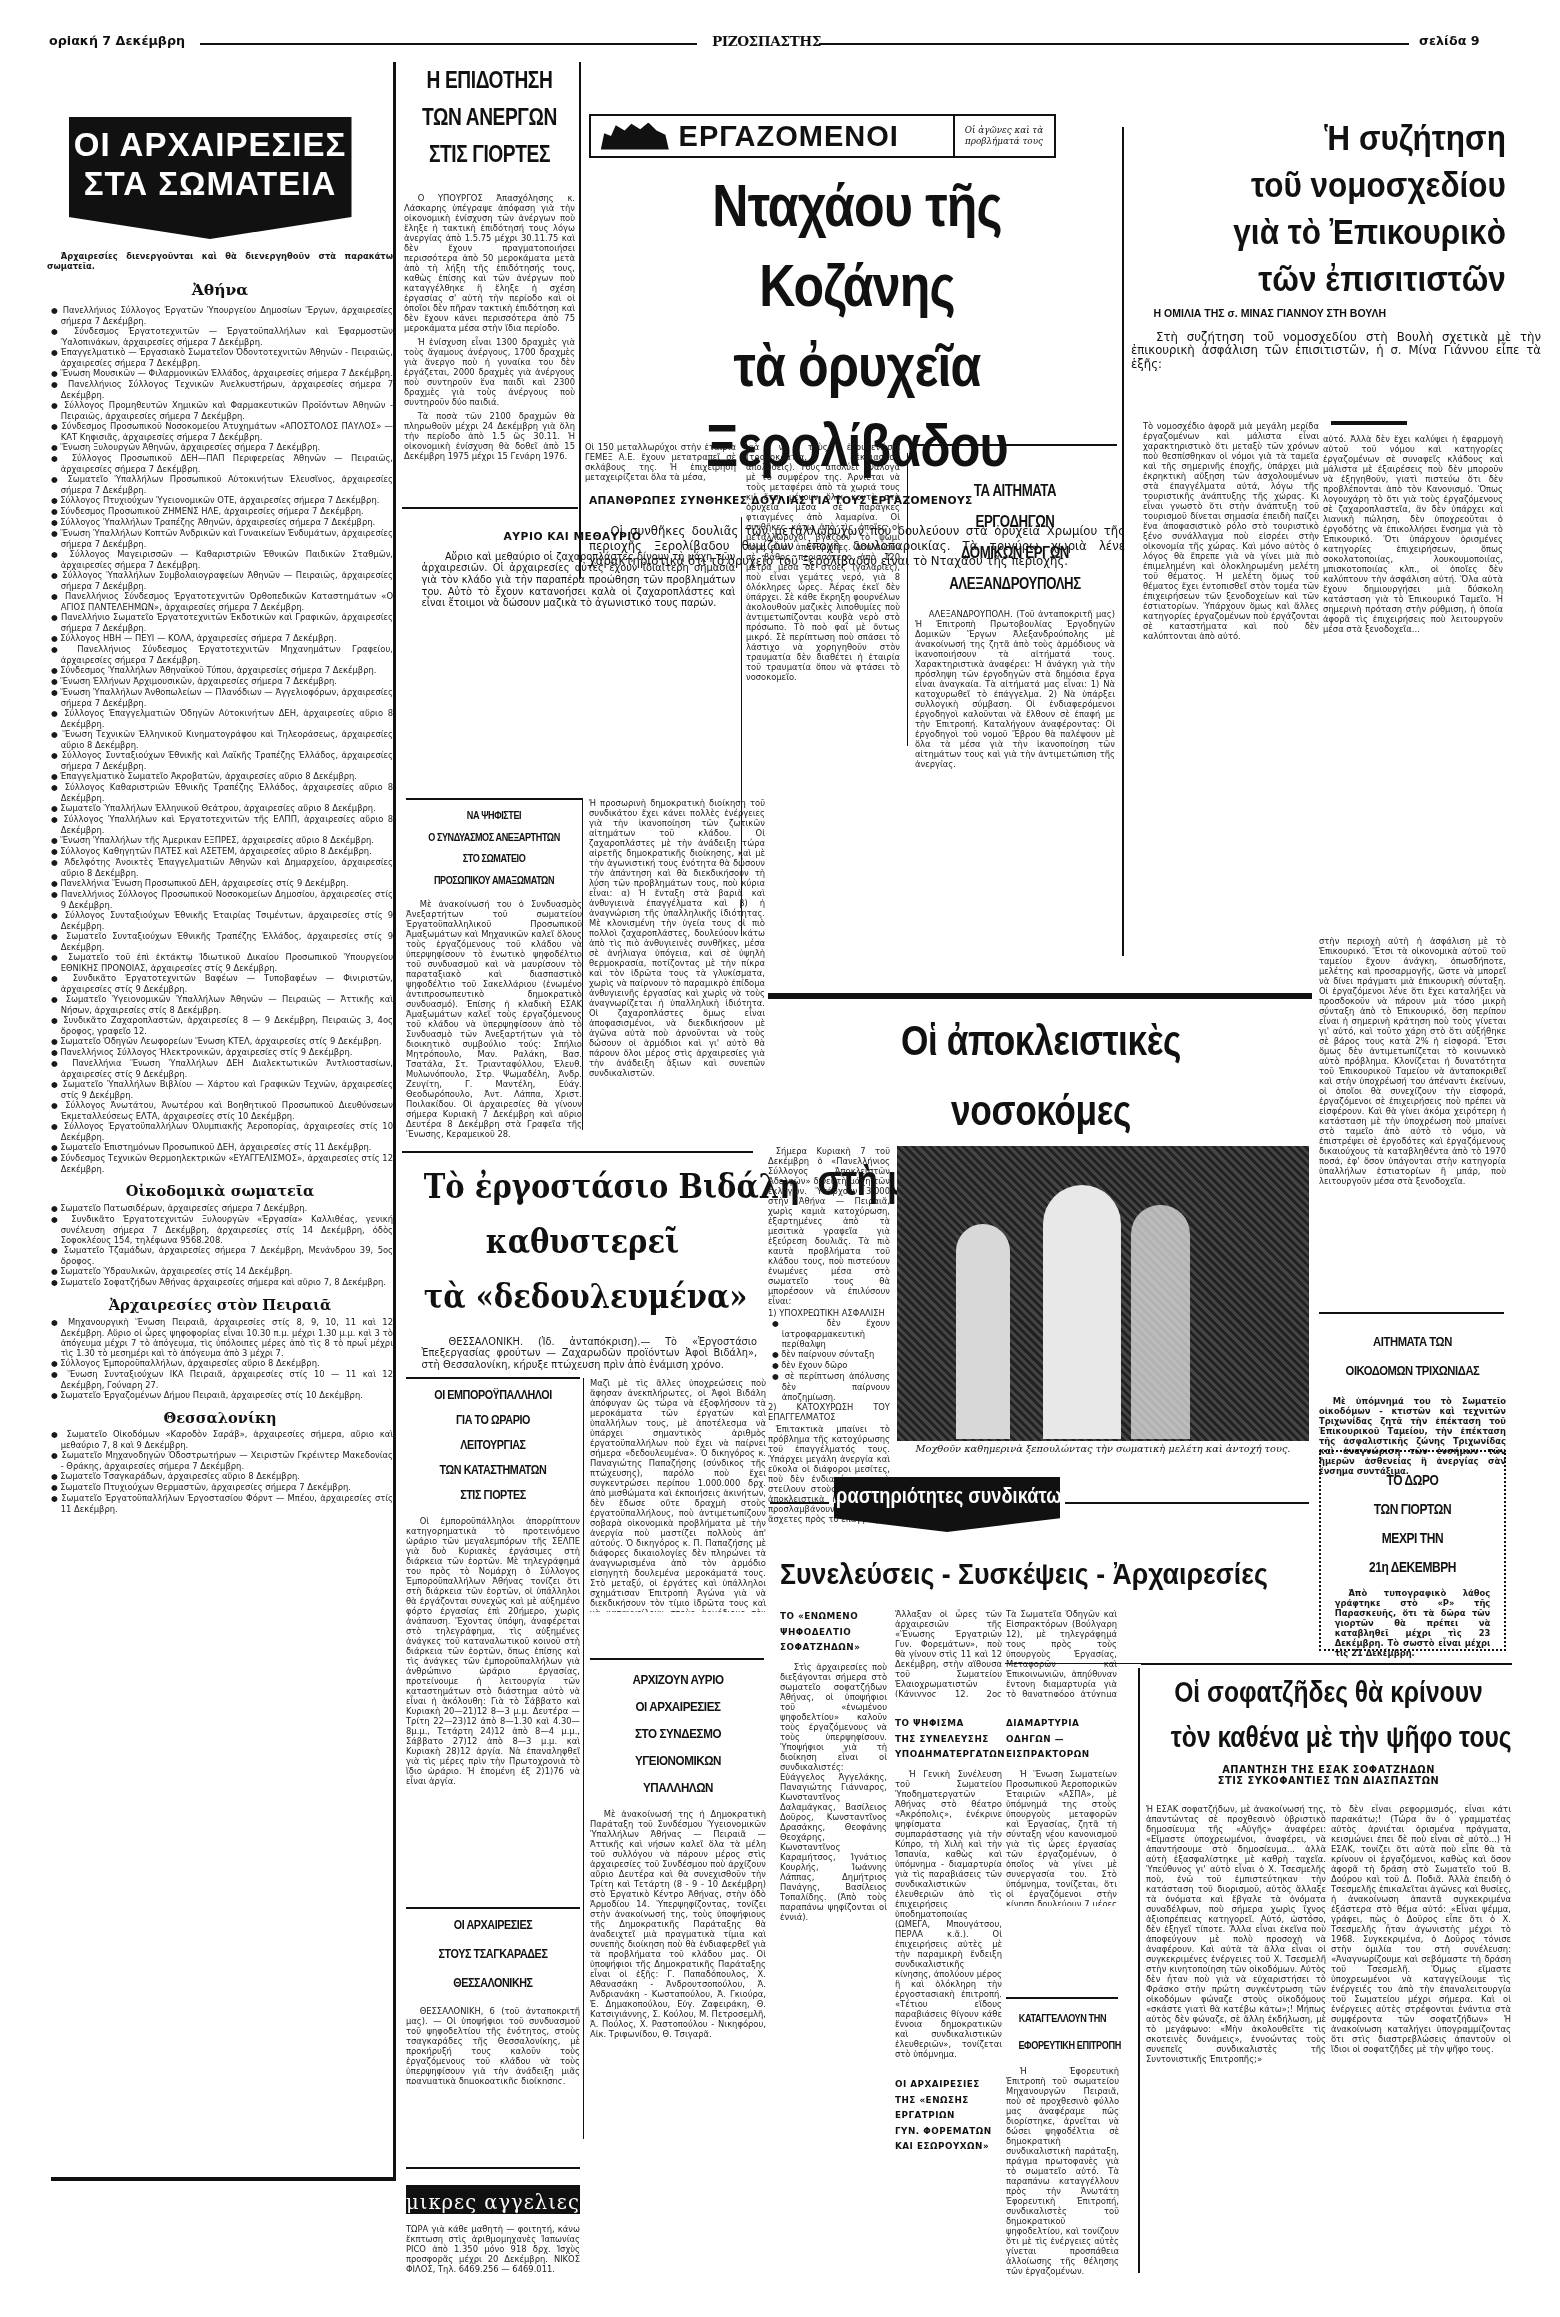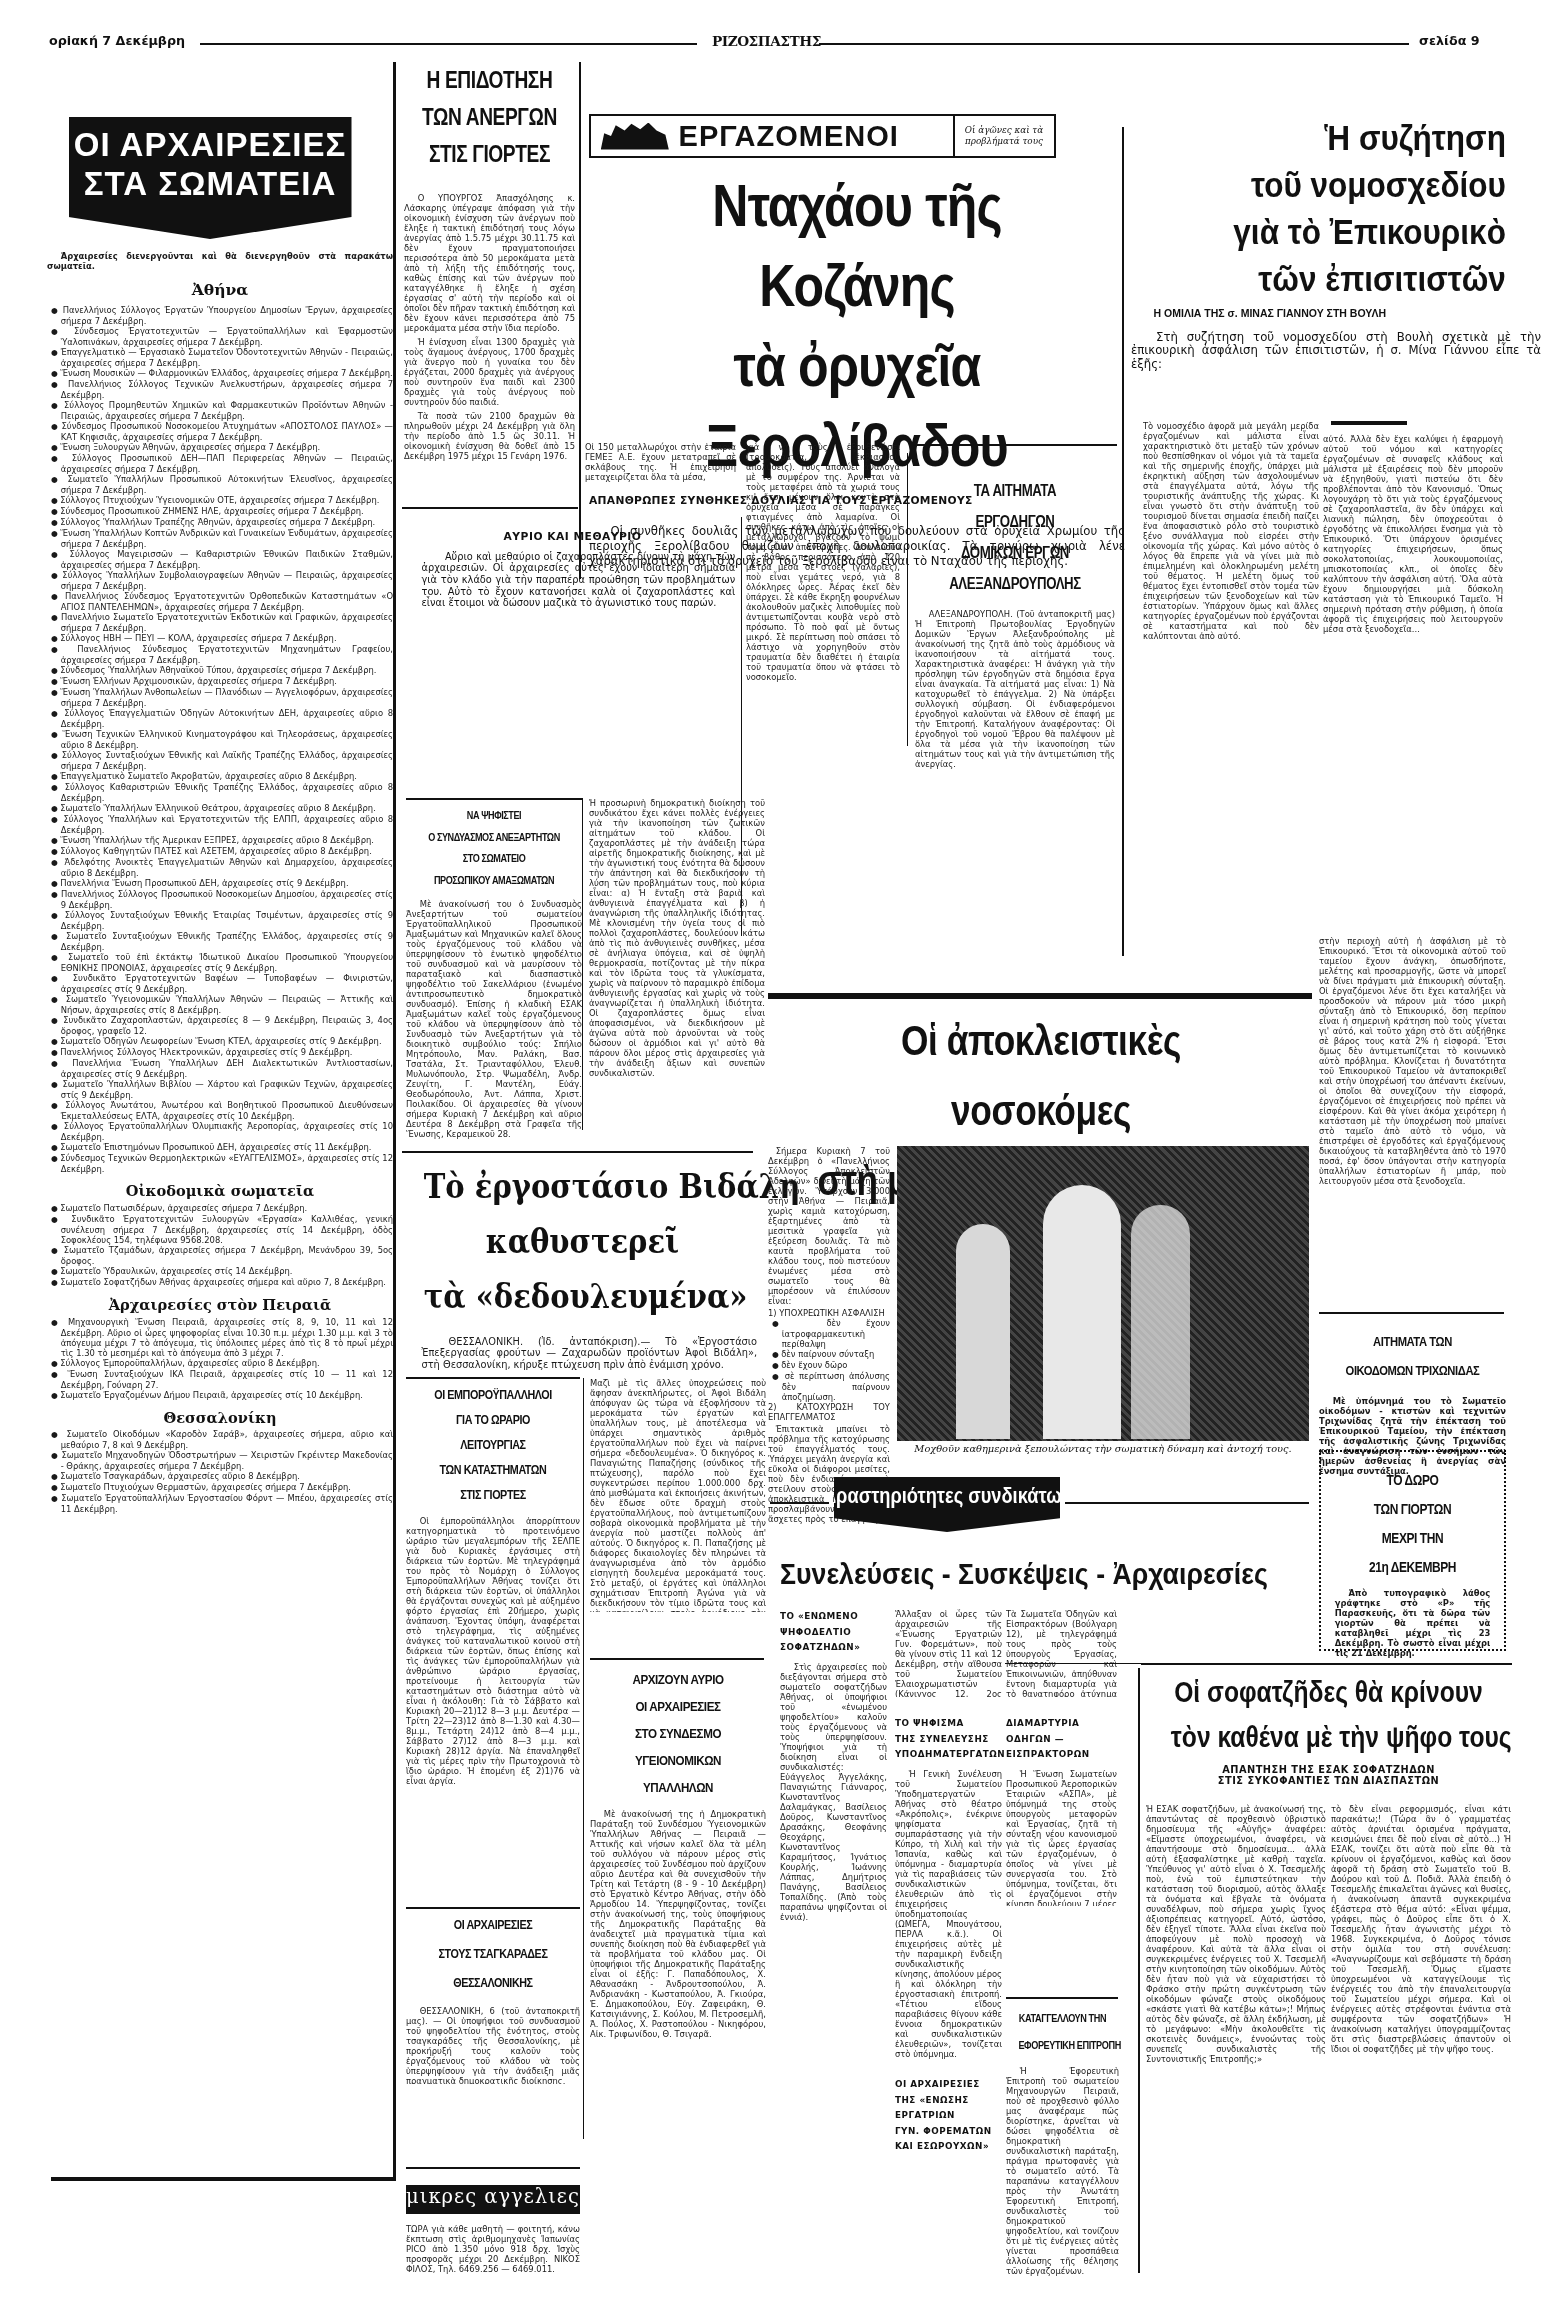--- a/index.html
+++ b/index.html
@@ -238,21 +238,21 @@
 <div class="abs" style="left:406px;top:1911px;width:174px;">
   <div id="shoe-head">
       <div class="boxhead" style="font-size: 12.7px; line-height: 29px; transform: scaleX(0.85); white-space: nowrap;">ΟΙ ΑΡΧΑΙΡΕΣΙΕΣ</div>
       <div class="boxhead" style="font-size: 12.7px; line-height: 29px; transform: scaleX(0.85); white-space: nowrap;">ΣΤΟΥΣ ΤΣΑΓΚΑΡΑΔΕΣ</div>
       <div class="boxhead" style="font-size: 12.7px; line-height: 29px; transform: scaleX(0.85); white-space: nowrap;">ΘΕΣΣΑΛΟΝΙΚΗΣ</div>
     </div>
   <p class="txt para" style="margin-top:7.8px;height:78px;overflow:hidden;">ΘΕΣΣΑΛΟΝΙΚΗ, 6 (τοῦ ἀνταποκριτῆ μας). — Οἱ ὑποψήφιοι τοῦ συνδυασμοῦ τοῦ ψηφοδελτίου τῆς ἑνότητος, στοὺς τσαγκαράδες τῆς Θεσσαλονίκης, μὲ προκήρυξή τους καλοῦν τοὺς ἐργαζόμενους τοῦ κλάδου νὰ τοὺς ὑπερψηφίσουν γιὰ τὴν ἀνάδειξη μιᾶς πραγματικὰ δημοκρατικῆς διοίκησης.</p>
 </div>
 
 <div class="hline" style="left:406px;top:2167px;width:174px;height:2px;"></div>
-<div class="abs" style="left:406px;top:2185px;width:174px;height:29px;background:#111;display:flex;align-items:flex-start;justify-content:center;">
+<div class="abs" style="left:406px;top:2185px;width:174px;height:29px;background:#111;display:flex;align-items:flex-end;justify-content:center;">
   <span class="serif" style="color:#fff;font-size:19.5px;letter-spacing:1px;">μικρες αγγελιες</span>
 </div>
 <p class="abs txt" style="left:406px;top:2224px;width:174px;">ΤΩΡΑ γιὰ κάθε μαθητὴ — φοιτητή, κάνω ἔκπτωση στὶς ἀριθμομηχανὲς Ἰαπωνίας PICO ἀπὸ 1.350 μόνο 918 δρχ. Ἰσχὺς προσφορᾶς μέχρι 20 Δεκέμβρη. ΝΙΚΟΣ ΦΙΛΟΣ, Τηλ. 6469.256 — 6469.011.</p>
 
 <div class="hline" style="left:590px;top:1658px;width:174px;height:2px;"></div>
 <div class="abs" style="left:590px;top:1666px;width:176px;">
   <div id="health-head">
       <div class="boxhead" style="font-size: 13.7px; line-height: 27px; transform: scaleX(0.85); white-space: nowrap;">ΑΡΧΙΖΟΥΝ ΑΥΡΙΟ</div>
       <div class="boxhead" style="font-size: 13.7px; line-height: 27px; transform: scaleX(0.85); white-space: nowrap;">ΟΙ ΑΡΧΑΙΡΕΣΙΕΣ</div>
       <div class="boxhead" style="font-size: 13.7px; line-height: 27px; transform: scaleX(0.85); white-space: nowrap;">ΣΤΟ ΣΥΝΔΕΣΜΟ</div>
@@ -277,21 +277,21 @@
       <p class="txt bullet">σὲ περίπτωση ἀπόλυσης δὲν παίρνουν ἀποζημίωση.</p>
       <p class="txt">2) ΚΑΤΟΧΥΡΩΣΗ ΤΟΥ ΕΠΑΓΓΕΛΜΑΤΟΣ</p>
     </div>
   <p class="txt" style="text-indent:7.8px;margin-top:2px;">Ἐπιτακτικὰ μπαίνει τὸ πρόβλημα τῆς κατοχύρωσης τοῦ ἐπαγγέλματός τους. Ὑπάρχει μεγάλη ἀνεργία καὶ εὔκολα οἱ διάφοροι μεσίτες, ποὺ δὲν ἐνδιαφέρονται νὰ στείλουν στοὺς ἀρρώστους ἀποκλειστικὰ ἢ τσαπάνη... προσλαμβάνουν γυναῖκες ἄσχετες πρὸς τὸ ἐπάγγελμα.</p>
 </div>
 <div class="abs photo" style="left:897px;top:1146px;width:412px;height:295px;">
   <div style="position:absolute;left:146px;top:39px;width:78px;height:254px;background:#e8e8e8;border-radius:39px 39px 0 0;"></div>
   <div style="position:absolute;left:59px;top:78px;width:54px;height:215px;background:#d8d8d8;border-radius:29px 29px 0 0;"></div>
   <div style="position:absolute;left:234px;top:59px;width:59px;height:234px;background:#f0f0f0;border-radius:29px 29px 0 0;opacity:0.7;"></div>
 </div>
-<p class="abs serif" style="left:897px;top:1443px;width:412px;font-size:9.8px;font-style:italic;text-align:center;line-height:11.7px;">Μοχθοῦν καθημερινὰ ξεπουλώντας τὴν σωματικὴ δύναμη καὶ ἀντοχή τους.</p>
+<p class="abs serif" style="left:897px;top:1443px;width:412px;font-size:9.8px;font-style:italic;text-align:center;line-height:11.7px;">Μοχθοῦν καθημερινὰ ξεπουλώντας τὴν σωματικὴ μελέτη καὶ ἀντοχή τους.</p>
 
 <div class="hline" style="left:770px;top:1502px;width:59px;height:2px;"></div>
 <div class="abs" style="left:834px;top:1477px;width:226px;height:55px;background:#111;clip-path:polygon(0 0,100% 0,100% 75%,50% 100%,0 75%);display:flex;align-items:flex-start;justify-content:center;">
   <span style="color:#fff;font-family:'Liberation Sans',sans-serif;font-weight:bold;font-size:21.5px;line-height:39px;transform:scaleX(0.85);white-space:nowrap;">Δραστηριότητες συνδικάτων</span>
 </div>
 <div class="hline" style="left:1065px;top:1502px;width:244px;height:2px;"></div>
 <div class="abs" style="left:780px;top:1558px;width:536px;font-family:'Liberation Sans',sans-serif;font-weight:bold;font-size:29px;white-space:nowrap;transform:scaleX(0.92);transform-origin:left;">Συνελεύσεις - Συσκέψεις - Ἀρχαιρεσίες</div>
 
 <div class="abs" style="left:780px;top:1609px;width:107px;">
   <div id="ua0-title">

